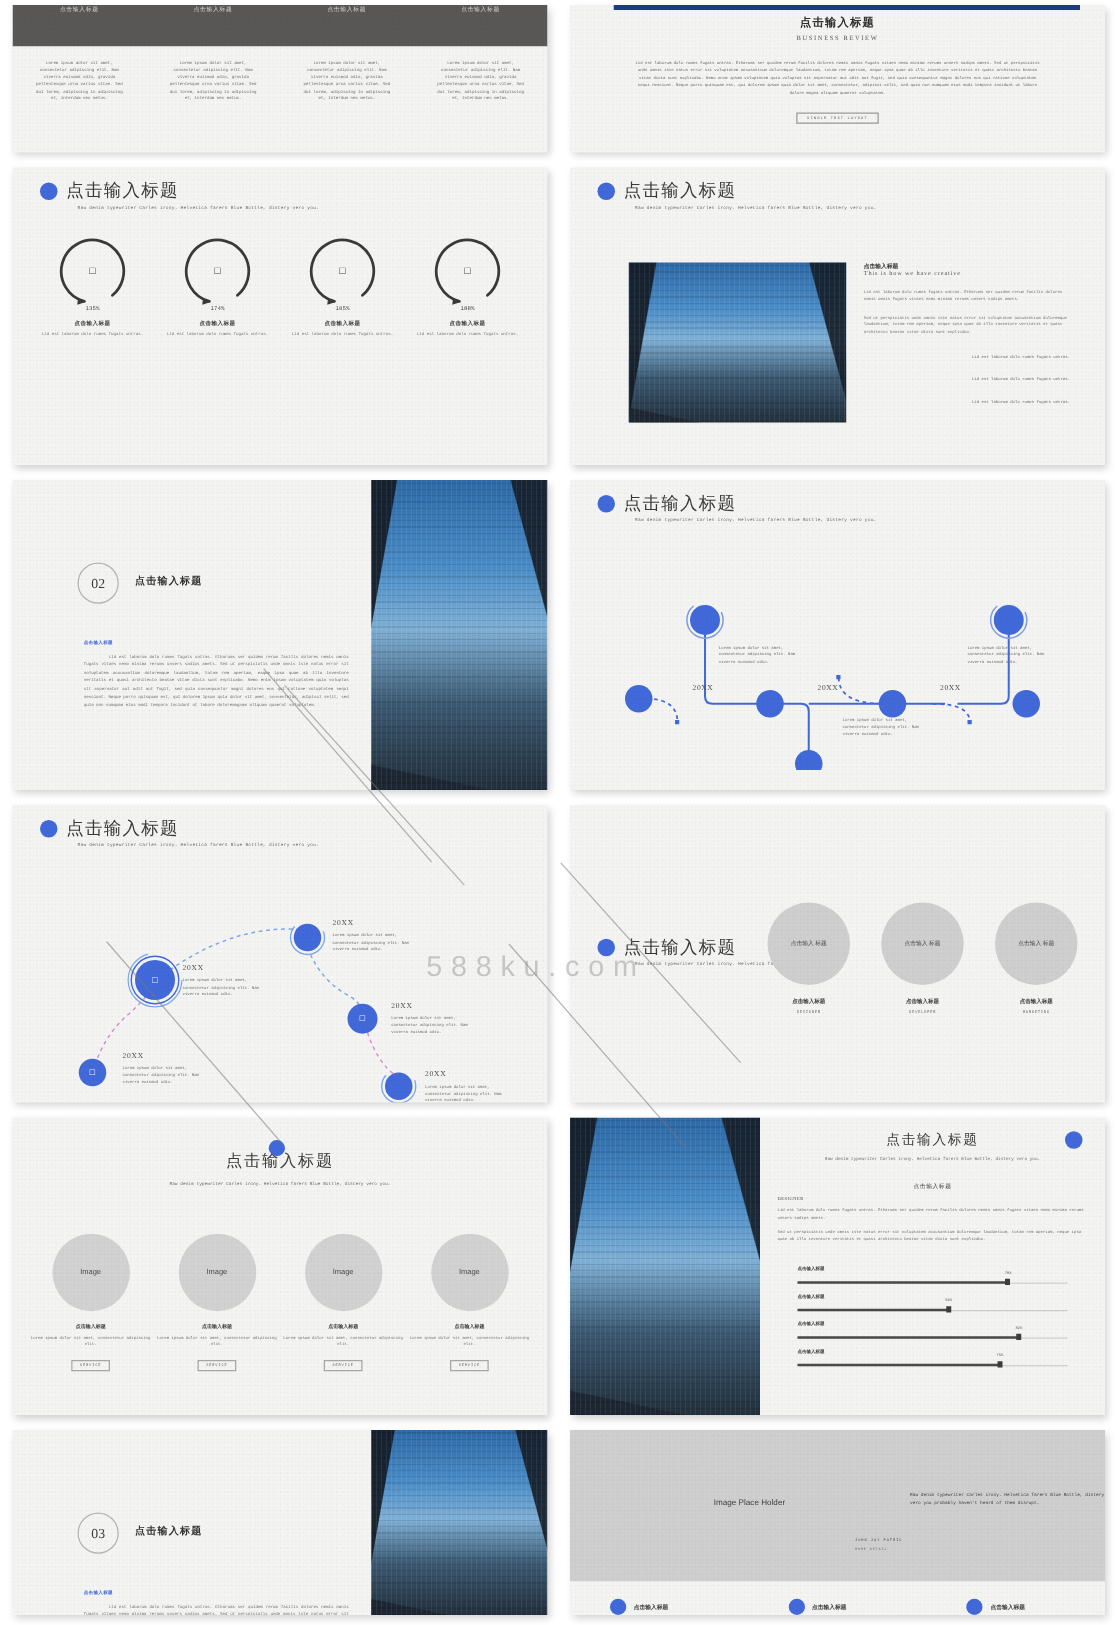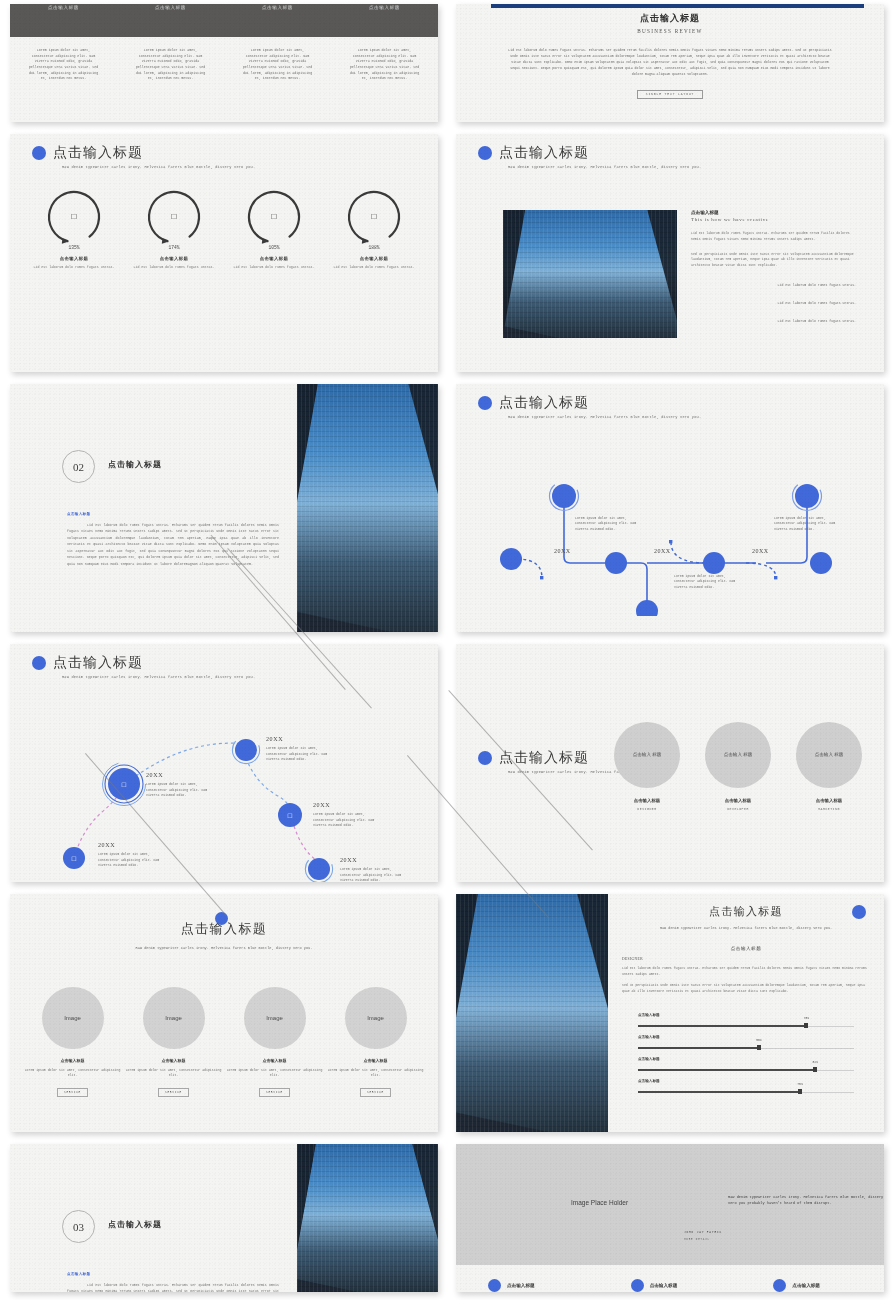--- a/index.html
+++ b/index.html
@@ -578,13 +578,14 @@
   </div>
 
 </div>
 
 <div class="wm">
   <div class="diag" style="left:228px; top:548px; width:215px; transform:rotate(48deg);"></div>
   <div class="diag" style="left:345px; top:690px; width:205px; transform:rotate(-131deg);"></div>
   <div class="diag" style="left:449px; top:690px; width:215px; transform:rotate(48deg);"></div>
   <div class="diag" style="left:226px; top:916px; width:215px; transform:rotate(-131deg);"></div>
   <div class="diag" style="left:548px; top:918px; width:215px; transform:rotate(-131deg);"></div>
+  <div class="url">588ku.com</div>
 </div>
 
 </body></html>

